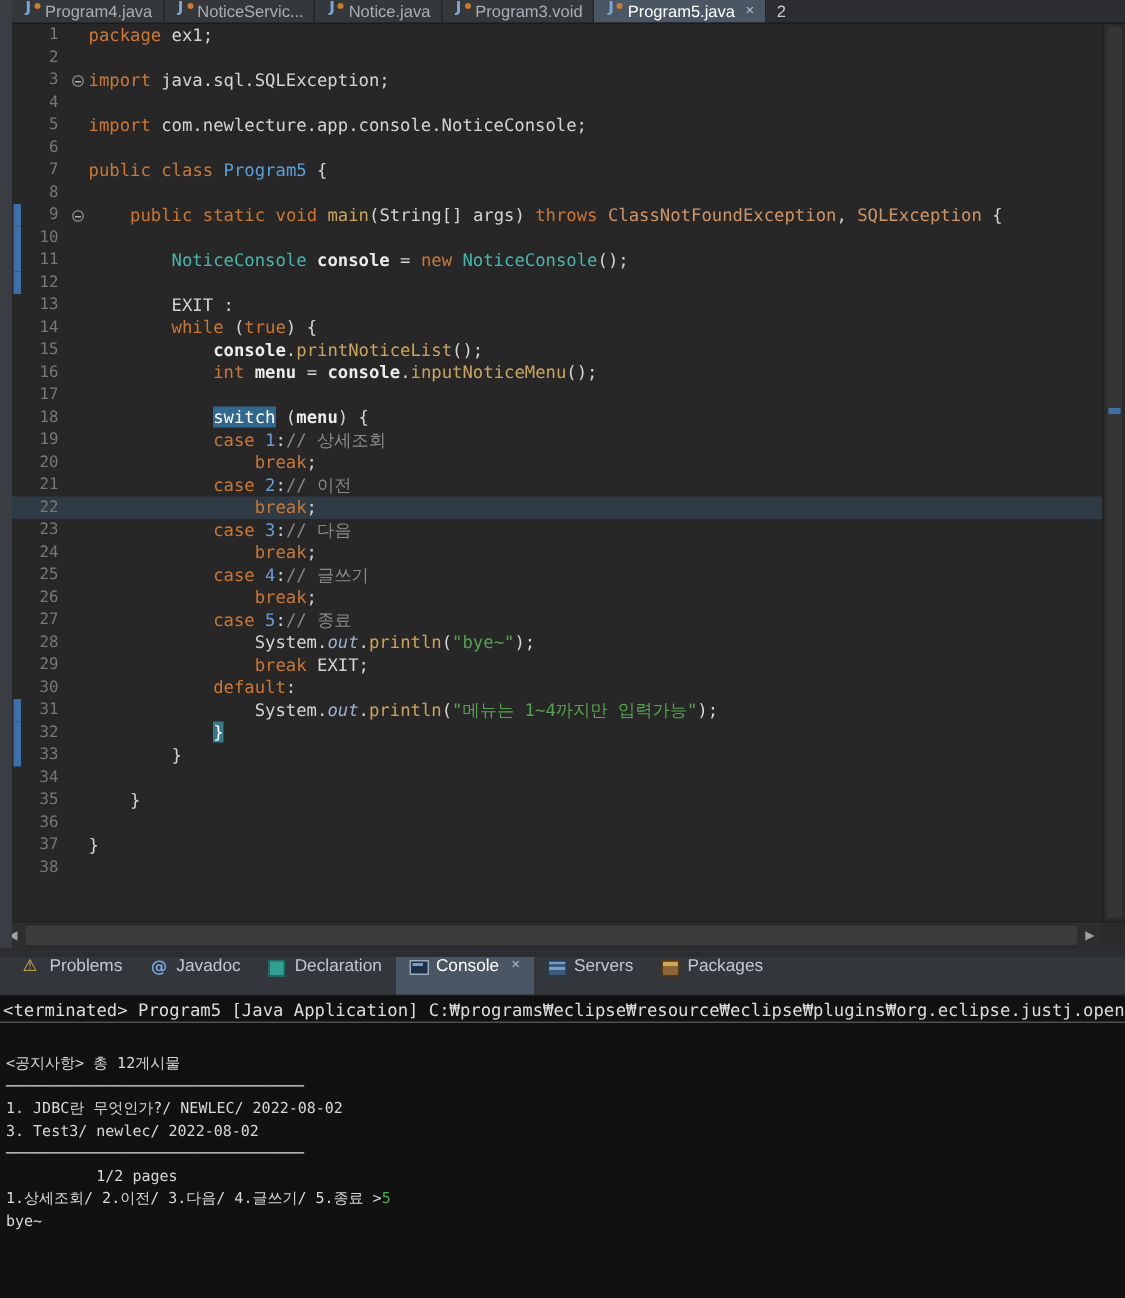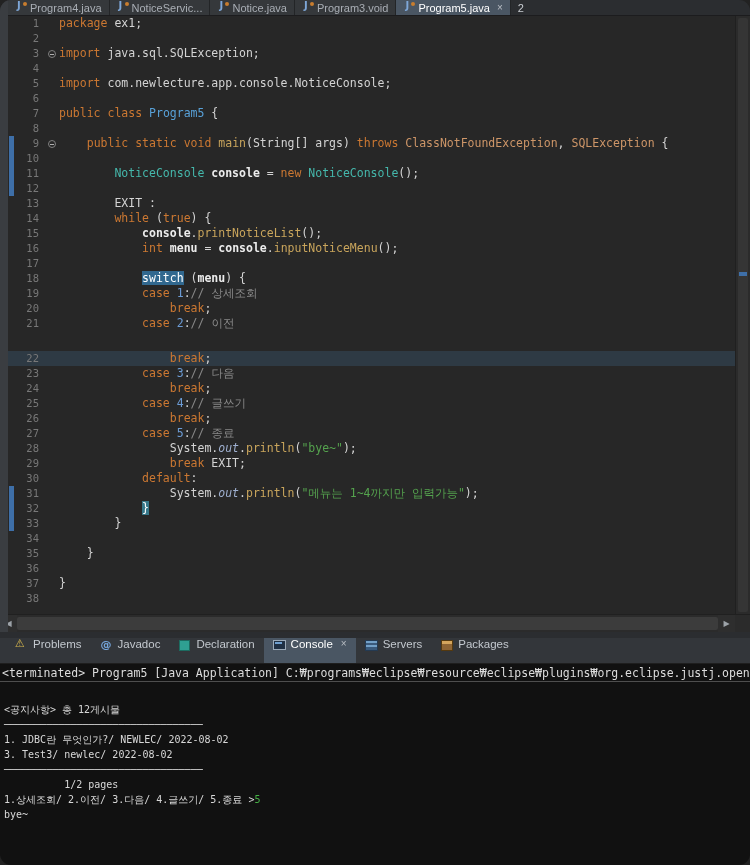--- a/index.html
+++ b/index.html
@@ -7,21 +7,21 @@
     --editor-bg:#272727; --panel-bg:#33363A; --tab-active-bg:#4A5663;
     --keyword:#CC7832; --class-ref:#58A1D8; --type-teal:#45B8AC; --exception:#CE9668;
     --method:#C9A55C; --variable:#ECECEC; --number:#6C9CD6; --string:#55A34E;
     --comment:#8A8A8A; --field:#9FB0D0; --default-fg:#D4D4D4; --line-number:#787878;
     --selection-bg:#31688F; --bracket-match-bg:#37788A; --current-line-bg:#2E3A44;
     --quickdiff:#3E6FA8; --console-bg:#111111; --console-fg:#D8D8D8; --stdin-green:#45B045;
   }
   body{ width:750px; height:865px; overflow:hidden; background:#222;
         font-family:"Liberation Sans", sans-serif; }
   #app{ width:750px; height:865px; position:relative; display:flex; flex-direction:column;
-        background:#262626; overflow:hidden;border-radius:11px; }
+        background:#262626; overflow:hidden; }
   .left-strip{ position:absolute; left:0; top:0; width:8px; height:632px; background:#3A3D41; z-index:5; }
 
   
   #etabbar{ flex:0 0 16px; background:#2B2D30; display:flex; align-items:stretch;
             padding-left:8px; border-bottom:1px solid #1C1C1E; overflow:hidden; }
   #etabs{ display:flex; align-items:stretch; }
   .etab{ display:flex; align-items:center; gap:4px; padding:0 7px; background:#35383B;
          border-right:1px solid #232527; color:#A9AEB5; font-size:11px; white-space:nowrap; }
   .etab.active{ background:var(--tab-active-bg); color:#FFFFFF; }
   .etlabel{ line-height:16px; }
@@ -32,21 +32,21 @@
   .jicon::before{ content:"J"; position:absolute; left:2px; top:-1px; font-size:10px;
                   font-weight:bold; color:#7EA7D8; }
   .jicon::after{ content:""; position:absolute; right:-1px; top:1px; width:4px; height:4px;
                  border-radius:50%; background:#C87D2E; }
 
   
   #editor{ flex:0 0 598px; display:flex; background:var(--editor-bg); padding-left:8px; position:relative; }
   #lines{ flex:1; overflow:hidden; }
   .line{ display:flex; height:15px; font-family:"DejaVu Sans Mono", monospace;
          font-size:11.5px; line-height:15px; white-space:pre; }
-  .curline{ background:var(--current-line-bg);margin-top:20px; }
+  .curline{ background:var(--current-line-bg); }
   .ann{ flex:0 0 9px; position:relative; }
   .ann.diff::before{ content:""; position:absolute; left:1px; top:0; bottom:0; width:5px;
                      background:var(--quickdiff); }
   .lnum{ flex:0 0 27px; text-align:right; padding-right:5px; color:var(--line-number);
          font-size:10.5px; }
   .fold{ flex:0 0 15px; display:flex; align-items:center; justify-content:center; }
   .foldmark{ width:8px; height:8px; border:1px solid #808080; border-radius:50%; position:relative; }
   .foldmark::after{ content:""; position:absolute; left:1px; right:1px; top:3px; border-top:1px solid #B0B0B0; }
   .codeln{ flex:1; }
   .kw{ color:var(--keyword); }

